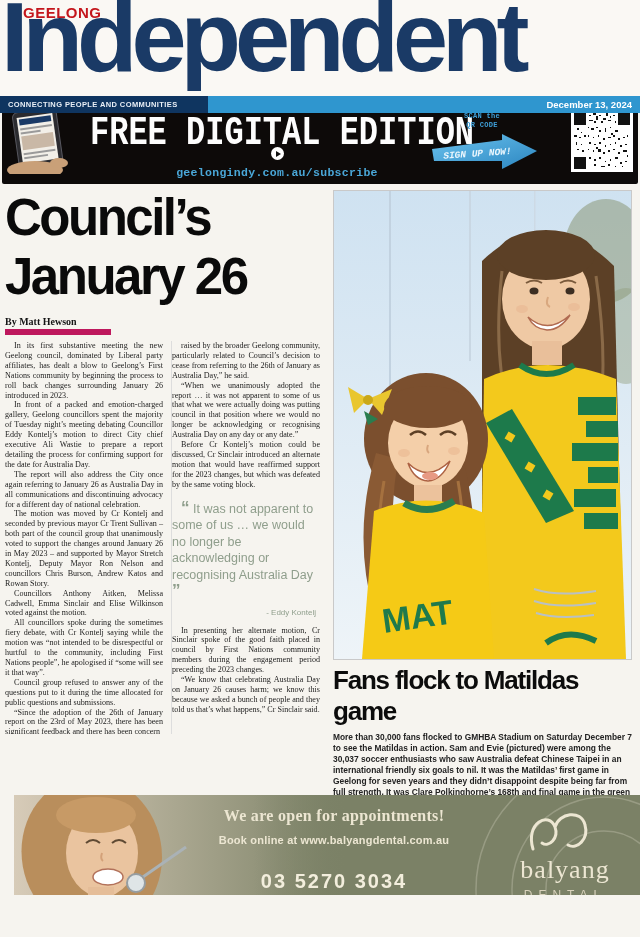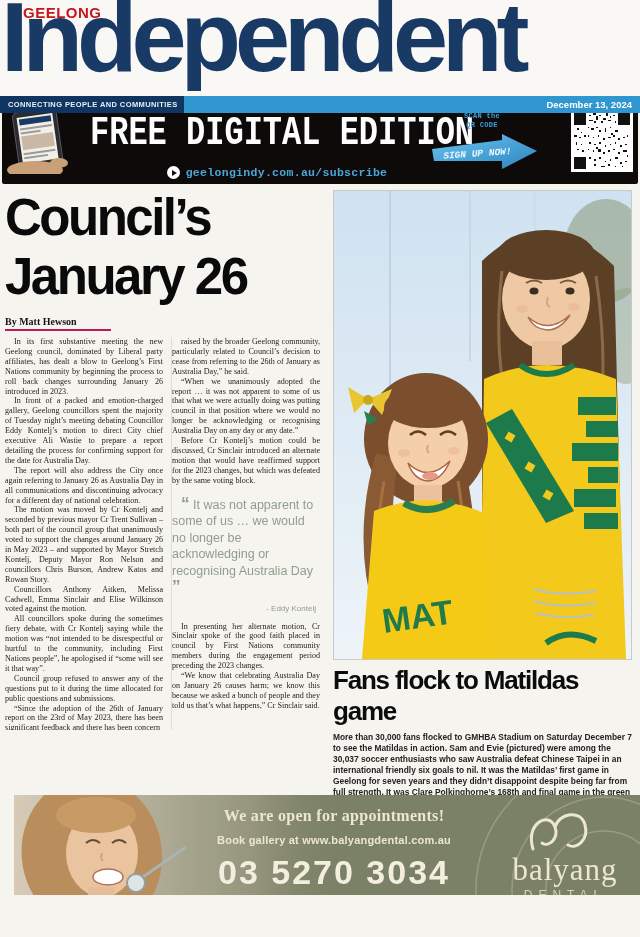--- a/index.html
+++ b/index.html
@@ -6,40 +6,40 @@
   body { background:#888; font-family:"Liberation Sans", sans-serif; }
   .page { position:relative; width:640px; height:937px; background:#f6f4ef; overflow:hidden; margin:0 auto; }
 
   
   .masthead { position:relative; height:96px; background:#faf8f4; z-index:2; }
   .kicker { position:absolute; left:23px; top:4px; font-size:15px; font-weight:bold; color:#c4161c; letter-spacing:.5px; }
   .mast-title { position:absolute; left:1px; top:-13px; font-size:99px; font-weight:bold; letter-spacing:-6px; color:#1a3a66; line-height:1; white-space:nowrap; z-index:3; }
 
   
   .infobar { position:relative; height:17px; background:#2f96cf; z-index:1; }
-  .infobar-left { position:absolute; left:0; top:0; bottom:0; width:184px; background:#0f3560; display:flex; align-items:center; padding-left:8px; }
+  .infobar-left { position:absolute; left:0; top:0; bottom:0; width:208px; background:#0f3560; display:flex; align-items:center; padding-left:8px; }
   .infobar-left span { font-size:7.5px; font-weight:bold; color:#e8eef5; letter-spacing:.4px; }
   .infobar-date { position:absolute; right:8px; top:0; bottom:0; display:flex; align-items:center; font-size:9.5px; font-weight:bold; color:#fff; }
 
   
   .banner { position:absolute; left:2px; right:2px; top:106px; height:78px; background:#0d0a09; border-radius:2px;font-family:Liberation Mono, monospace; }
   .tablet { position:absolute; left:3px; top:2px; }
   .banner-title { position:absolute; left:88px; top:5px; font-size:40px; font-weight:bold; color:#fdfdfd; white-space:nowrap; transform:scaleX(.8); transform-origin:left top; letter-spacing:0; }
   .scan { position:absolute; right:124px; top:6px; width:64px; text-align:center; color:#3f9fd8; font-size:7px; font-weight:bold; line-height:8.5px; letter-spacing:.3px; }
   .arrow { position:absolute; right:100px; top:27px; }
   .qr { position:absolute; right:5px; top:4px; width:62px; height:62px; background:#fff; padding:3px; }
-  .url-row { position:absolute; left:90px; width:370px; bottom:5px; display:flex; justify-content:center; align-items:center; gap:6px; }
+  .url-row { position:absolute; left:90px; width:370px; bottom:5px; display:flex; justify-content:center; align-items:center; gap:6px;flex-direction:column; }
   .play { width:13px; height:13px; border-radius:50%; background:#fff; position:relative; flex:0 0 auto; }
   .play::after { content:""; position:absolute; left:5px; top:3.5px; border-left:5px solid #111; border-top:3px solid transparent; border-bottom:3px solid transparent; }
   .url-text { color:#4aa7d8; font-weight:bold; font-size:11.5px; letter-spacing:.3px; }
 
   
   .article { position:absolute; left:5px; top:188px; width:327px; }
   .headline div { font-weight:bold; font-size:51px; line-height:59px; letter-spacing:-2.5px; color:#0a0a0a; }
-  .byline { display:inline-block; margin-top:10px; font-family:"Liberation Serif", serif; font-weight:bold; font-size:10px; color:#141414; border-bottom:2px solid #be185d; padding:0 34px 2px 0; }
+  .byline { display:inline-block; margin-top:10px; font-family:"Liberation Serif", serif; font-weight:bold; font-size:10px; color:#141414; border-bottom:6px solid #be185d; padding:0 34px 2px 0; }
   .cols { display:flex; margin-top:6px; height:393px; overflow:hidden; }
   .col { width:158px; font-family:"Liberation Serif", serif; font-size:8.1px; line-height:9.9px; text-align:justify; color:#1d1d1d; }
   .col + .col { margin-left:8px; border-left:1px solid #ddd; width:149px; }
   .col p { text-indent:9px; }
 
   .pullquote { margin:10px 1px 7px 0; font-size:12.5px; line-height:16.5px; color:#8f9e8c; font-family:"Liberation Sans", sans-serif; text-align:left; text-indent:0; }
   .pullquote .qmark { font-size:17px; font-weight:bold; }
   .pq-attr { text-align:right; font-size:8px; color:#8f9e8c; font-family:"Liberation Sans", sans-serif; margin:0 4px 8px 0; text-indent:0; }
 
   
@@ -51,24 +51,24 @@
   .m-caption { margin-top:5px; font-size:8.4px; line-height:10.9px; font-weight:bold; color:#232323; text-align:left; }
   .m-caption strong { color:#000; }
 
   
   .ad { position:absolute; left:14px; top:795px; width:640px; height:100px; background:#7b8166; overflow:hidden; }
   .ad-photo { position:absolute; left:0; top:0; }
   .ad-arcs { position:absolute; right:0; bottom:0; }
   .ad-copy { position:absolute; left:155px; top:12px; width:330px; text-align:center; color:#ece6d2; }
   .ad-line1 { font-family:"Liberation Serif", serif; font-weight:bold; font-size:16px; letter-spacing:.3px; }
   .ad-line2 { margin-top:9px; font-size:11px; font-weight:bold; letter-spacing:.2px; }
-  .ad-phone { margin-top:7px; font-size:34px; font-weight:bold; letter-spacing:2px; color:#f3eedd; }
+  .ad-phone { margin-top:24px; font-size:20px; font-weight:bold; letter-spacing:2px; color:#f3eedd; }
   .ad-addr { margin-top:8px; font-size:10.5px; font-weight:bold; }
   .ad-logo { position:absolute; right:14px; top:10px; width:150px; text-align:center; color:#ece6d2; }
-  .ad-brand { font-family:"Liberation Serif", serif; font-size:31px; letter-spacing:1px; line-height:30px; }
+  .ad-brand { font-family:"Liberation Serif", serif; font-size:26px; letter-spacing:1px; line-height:30px; }
   .ad-brand-sub { font-size:12px; letter-spacing:6px; margin-top:3px; color:#d9d2bc; }
 </style>
 </head>
 <body>
 
 <div class="page">
 
   <header class="masthead">
     <div class="kicker">GEELONG</div>
     <div class="mast-title">Independent</div>
@@ -342,21 +342,21 @@
     </svg>
     <svg class="ad-arcs" width="230" height="136" viewBox="0 0 230 136">
       <g fill="none" stroke="rgba(240,235,220,0.25)" stroke-width="1.5">
         <circle cx="180" cy="130" r="58"></circle>
         <circle cx="180" cy="130" r="92"></circle>
         <circle cx="180" cy="130" r="128"></circle>
       </g>
     </svg>
     <div class="ad-copy">
       <div class="ad-line1">We are open for appointments!</div>
-      <div class="ad-line2">Book gallery at www.balyangdental.com.au</div>
+      <div class="ad-line2">Book online at www.balyangdental.com.au</div>
       <div class="ad-phone">03 5270 3034</div>
       <div class="ad-addr">122 West Fyans Street, Newtown</div>
     </div>
     <div class="ad-logo">
       <svg width="96" height="46" viewBox="0 0 96 46">
         <path d="M16 44 C8 18 32 6 38 22 C42 33 32 43 25 38 M38 22 C42 8 64 4 68 20 C72 34 60 45 51 40" stroke="#ece6d2" stroke-width="3" fill="none" stroke-linecap="round"></path>
       </svg>
       <div class="ad-brand">balyang</div>
       <div class="ad-brand-sub">DENTAL</div>
     </div>

